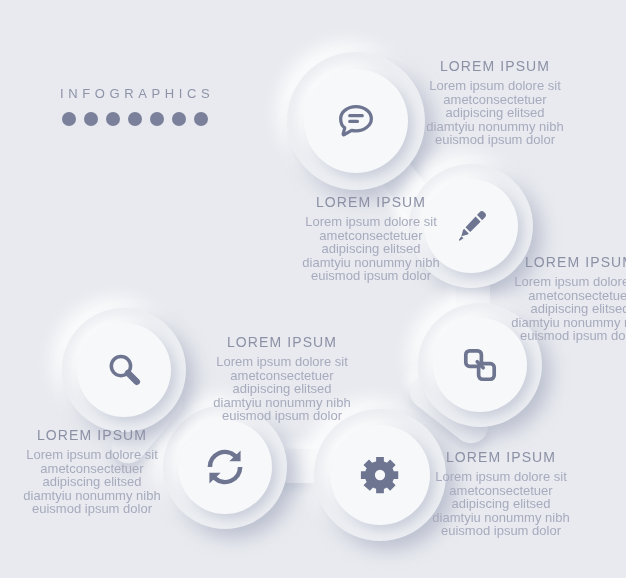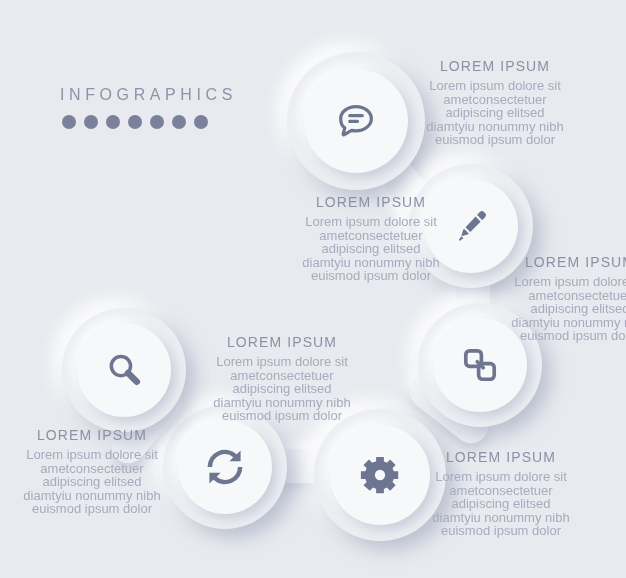--- a/index.html
+++ b/index.html
@@ -16,21 +16,21 @@
   }
 
   
   .brand{
     position:absolute;
     left:60px; top:86px;
     width:150px;
     text-align:center;
   }
   .brand-title{
-    font-size:16px;
+    font-size:13px;
     letter-spacing:4.6px;
     color:#8e93a8;
     font-weight:400;
     white-space:nowrap;
   }
   .brand-dots{
     margin-top:11px;
     display:flex;
     justify-content:center;
     gap:8px;

